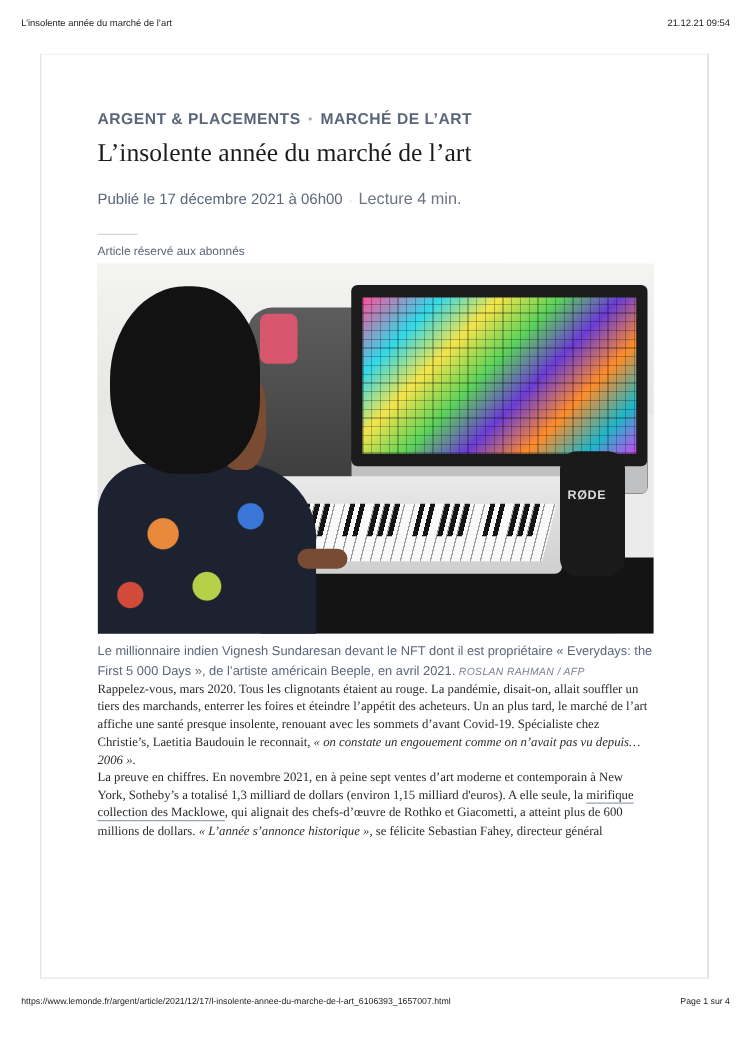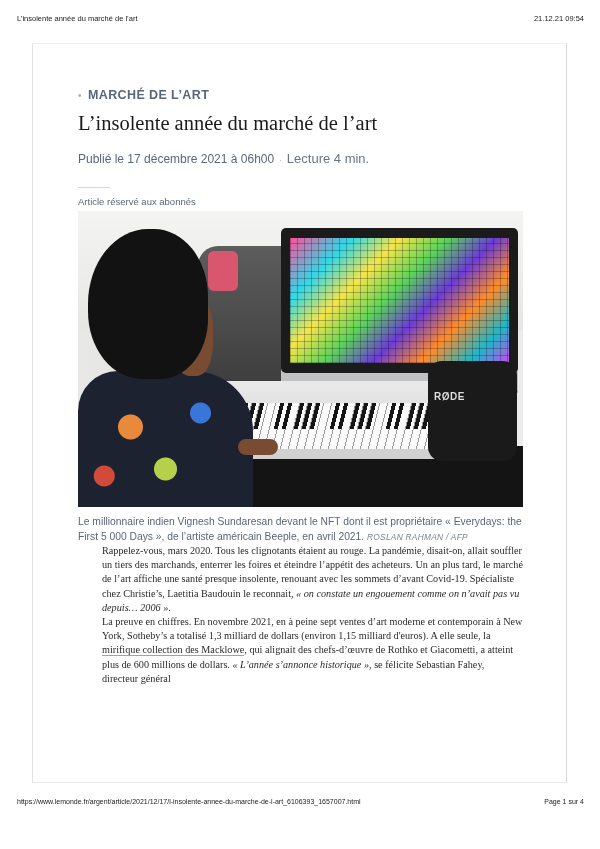--- a/index.html
+++ b/index.html
@@ -63,40 +63,40 @@
   }
   .photo .keys {
     position: absolute; left: 18px; top: 22px; width: 225px; height: 46px;
     background: repeating-linear-gradient(90deg,#fafafa 0 7px,#9a9a9a 7px 8px);
   }
   .photo .keys::after {
     content: ""; position: absolute; left: 0; top: 0; width: 100%; height: 26px;
     background: repeating-linear-gradient(90deg,transparent 0 4px,#151515 4px 8px,transparent 8px 12px,#151515 12px 16px,transparent 16px 24px,#151515 24px 28px,transparent 28px 32px,#151515 32px 36px,transparent 36px 40px,#151515 40px 44px,transparent 44px 56px);
   }
   .photo .desk { position: absolute; left: 130px; top: 235px; width: 315px; height: 61px; background: #141414; }
-  .photo .mic { position: absolute; left: 350px; top: 150px; width: 52px; height: 100px; border-radius: 14px; background: #1a1a1a; padding-left: 37px; }
+  .photo .mic { position: absolute; left: 370px; top: 150px; width: 52px; height: 100px; border-radius: 14px; background: #1a1a1a; }
   .photo .mic span { position: absolute; top: 30px; left: 6px; font-size: 10px; font-weight: bold; color: #ddd; letter-spacing: 0.5px; }
   .photo .person-head { position: absolute; left: 10px; top: 18px; width: 120px; height: 150px; border-radius: 50% 45% 40% 45%; background: #121212; }
   .photo .person-face { position: absolute; left: 95px; top: 85px; width: 40px; height: 80px; border-radius: 40%; background: #7a4b33; }
   .photo .person-body {
     position: absolute; left: 0; top: 160px; width: 175px; height: 140px; border-radius: 40px 60px 0 0;
     background:
       radial-gradient(circle at 30% 40%, #e8893b 0 12px, transparent 13px),
       radial-gradient(circle at 70% 30%, #3a76d8 0 10px, transparent 11px),
       radial-gradient(circle at 50% 70%, #b7d04a 0 11px, transparent 12px),
       radial-gradient(circle at 15% 75%, #d24a3a 0 10px, transparent 11px),
       #1c2230;
   }
   .photo .hand { position: absolute; left: 160px; top: 228px; width: 40px; height: 16px; border-radius: 8px; background: #7a4b33; }
   .caption {
     margin-top: 8px; font-size: 10.3px; line-height: 14.5px; color: #5b667a;
   }
   .caption .credit { font-size: 8.3px; letter-spacing: 0.3px; color: #7a8290; text-transform: uppercase; font-style: italic; }
   .body-text {
-    font-family: "Liberation Serif", serif; font-size: 10.2px; line-height: 14.2px; color: #2a2a2a; margin-left: 24px;
+    font-family: "Liberation Serif", serif; font-size: 10.2px; line-height: 14.2px; color: #2a2a2a;
   }
   .body-text p { margin: 0; }
   .p1 { margin-top: 18px; }
   .p2 { margin-top: 10px; }
   .body-text em { font-style: italic; }
   .body-text a { color: #2a2a2a; text-decoration: none; border-bottom: 1px solid #9aa3b1; }
   .print-footer {
     position: absolute; top: 798px; left: 17px; right: 16px; font-size: 7px; color: #222;
     display: flex; justify-content: space-between;
   }
@@ -106,20 +106,21 @@
 
 <div class="print-header">
   <span>L’insolente année du marché de l’art</span>
   <span>21.12.21 09:54</span>
 </div>
 
 <div class="page-frame"></div>
 
 <div class="content">
   <div class="breadcrumb">
+    <a href="#">Argent &amp; placements</a>
     <span class="sep">•</span>
     <a href="#">Marché de l’art</a>
   </div>
 
   <h1 class="title">L’insolente année du marché de l’art</h1>
 
 
 
   <div class="pubdate">
     <span>Publié le 17 décembre 2021 à 06h00</span>

